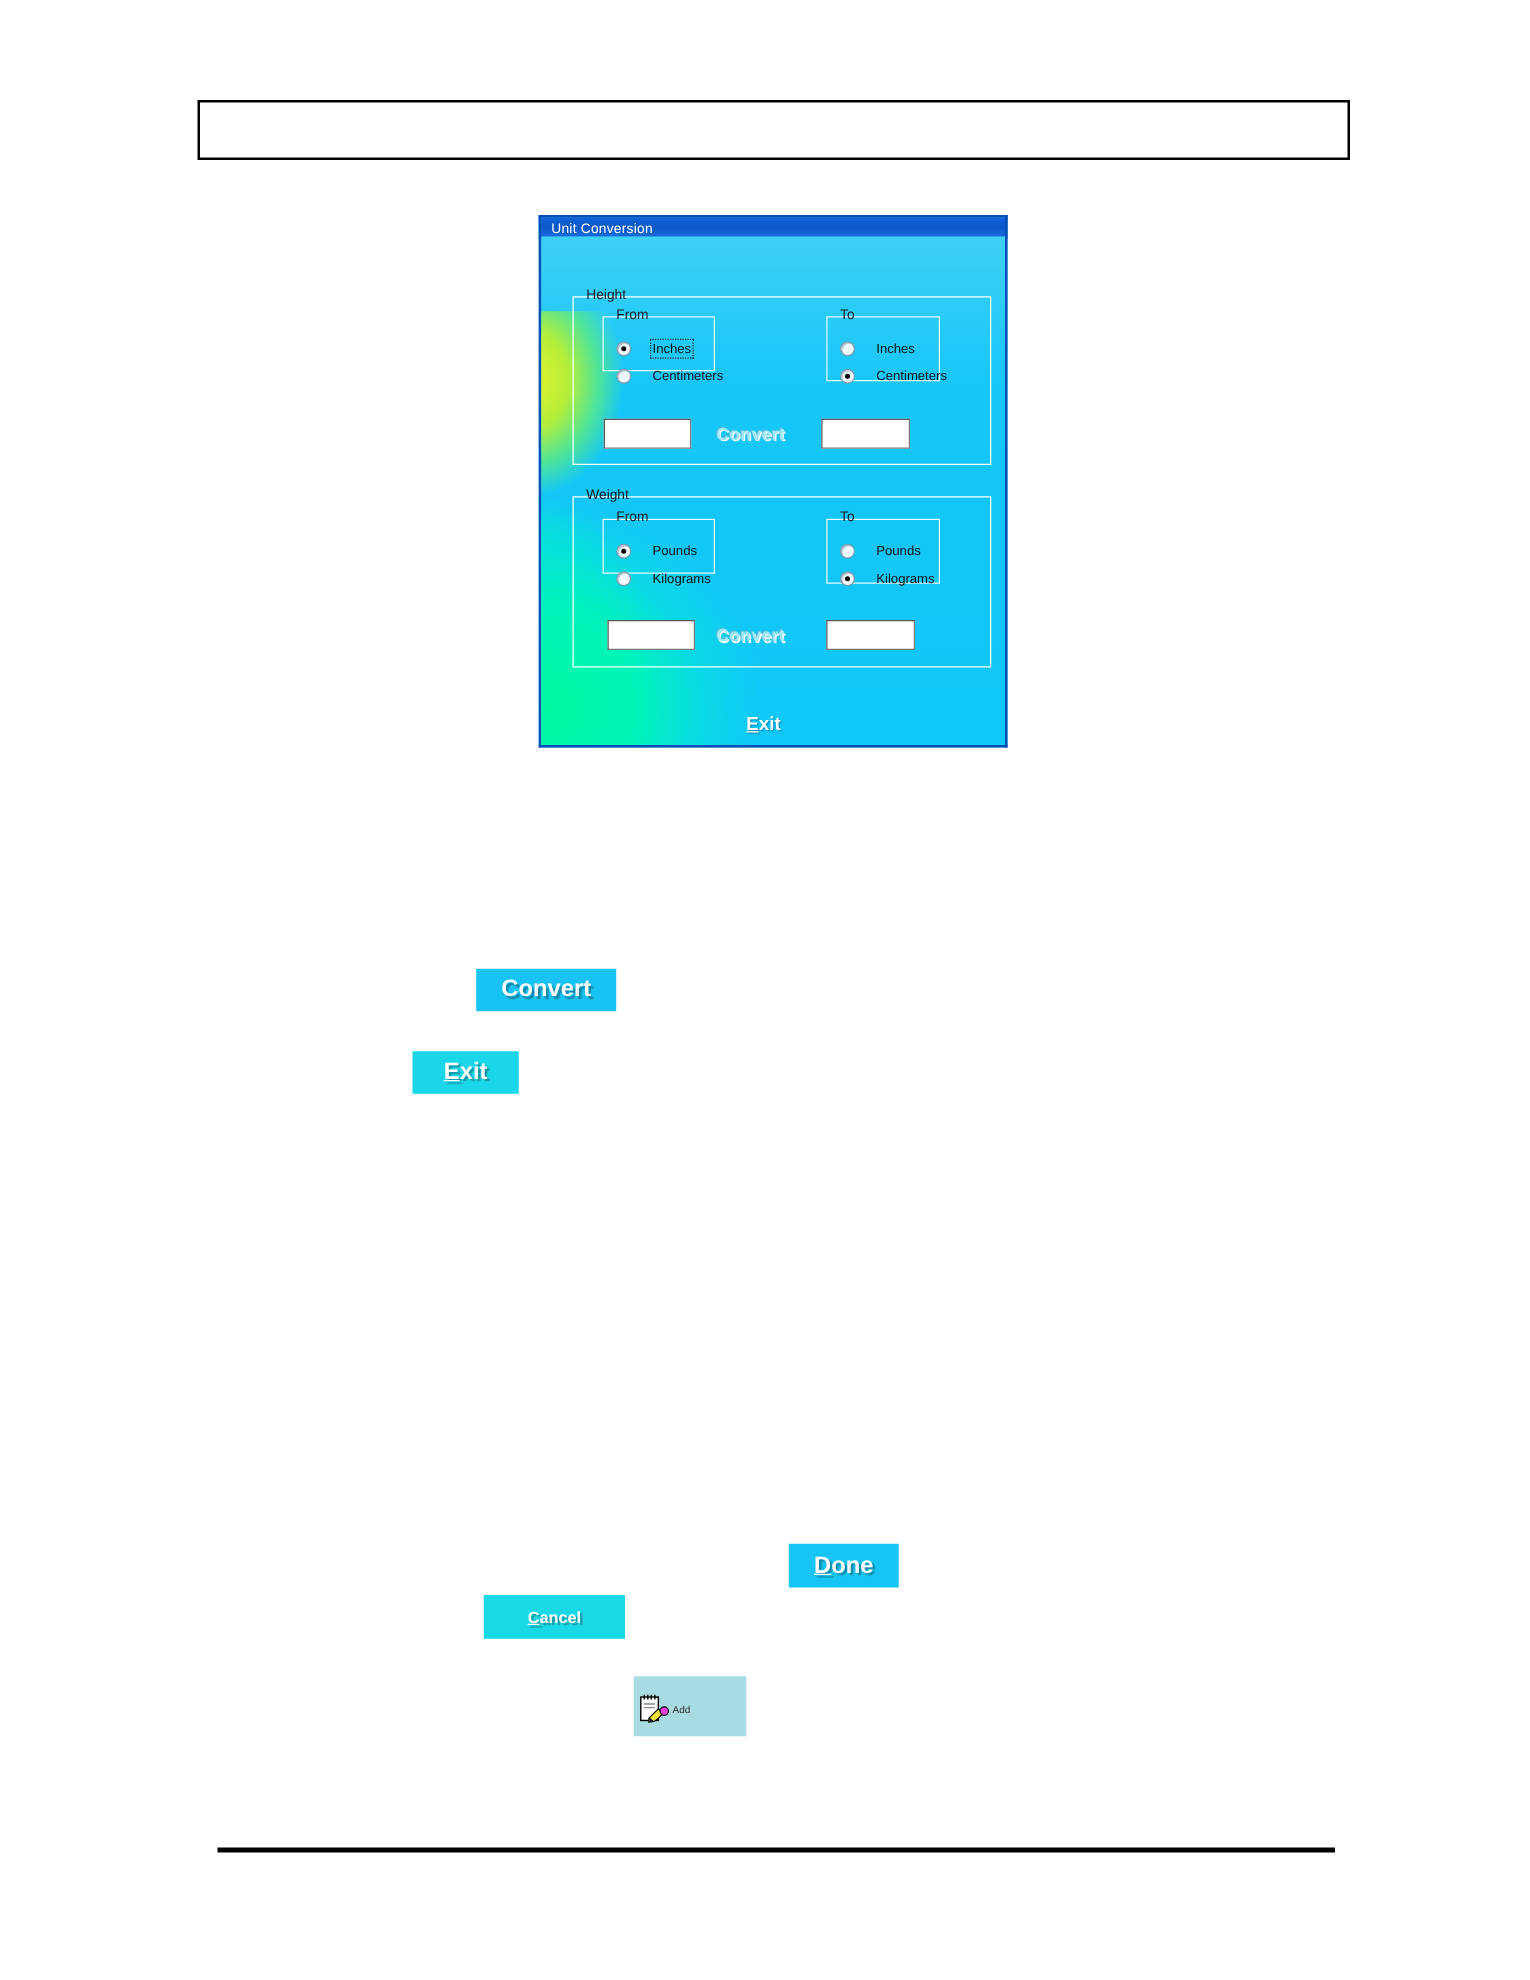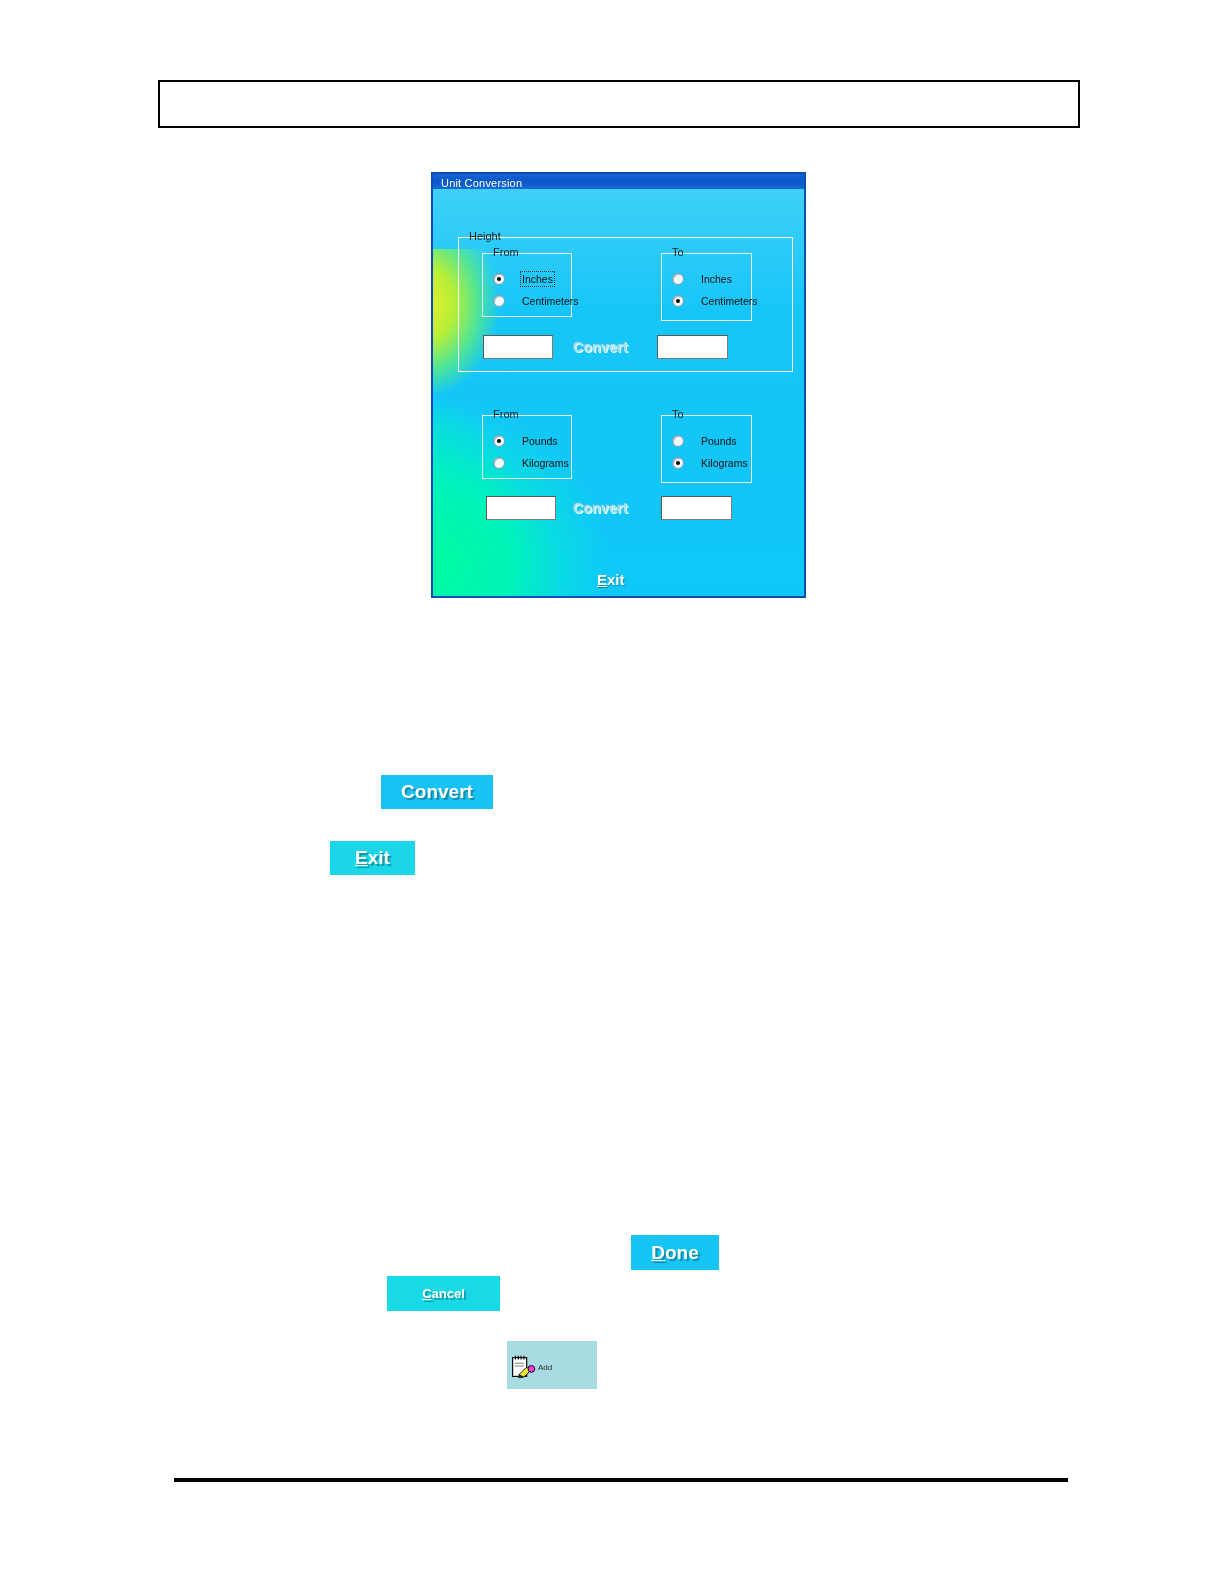--- a/index.html
+++ b/index.html
@@ -114,22 +114,22 @@
     font-size: 11px;
     color: #1a1a1a;
     line-height: 12px;
     white-space: nowrap;
     font-family: "Liberation Sans", sans-serif;
   }
 
   #height-group { left: 25px; top: 48px; width: 335px; height: 135px; }
   #weight-group { left: 25px; top: 208px; width: 335px; height: 137px; }
 
-  .sub-from { left: 49px; width: 90px; height: 64px; }
-  .sub-to   { left: 228px; width: 91px; height: 68px; }
+  .sub-from { left: 49px; width: 90px; height: 44px; }
+  .sub-to   { left: 228px; width: 91px; height: 52px; }
   #height-from { top: 64px; }
   #height-to   { top: 64px; }
   #weight-from { top: 226px; }
   #weight-to   { top: 226px; }
 
   
   .radio-row {
     position: absolute;
     display: flex;
     align-items: center;
@@ -299,20 +299,23 @@
       </div>
       <div class="radio-row" style="left:239px; top:106px;">
         <span class="radio-mark on"></span>
         <span class="radio-label">Centimeters</span>
       </div>
 
       <input class="txtbox" style="left: 50px; top: 146px; width: 70px; height: 24px;" value="">
       <span class="convert-emboss" style="left:140px; top:150px;">Convert</span>
       <input class="txtbox" style="left: 224px; top: 146px; width: 71px; height: 24px;" value="">
 
+      <div class="gbox gbox-outer" id="weight-group">
+        <span class="legend">Weight</span>
+      </div>
 
       <div class="gbox sub-from" id="weight-from">
         <span class="legend">From</span>
       </div>
       <div class="radio-row" style="left:60px; top:246px;">
         <span class="radio-mark on"></span>
         <span class="radio-label">Pounds</span>
       </div>
       <div class="radio-row" style="left:60px; top:268px;">
         <span class="radio-mark"></span>

